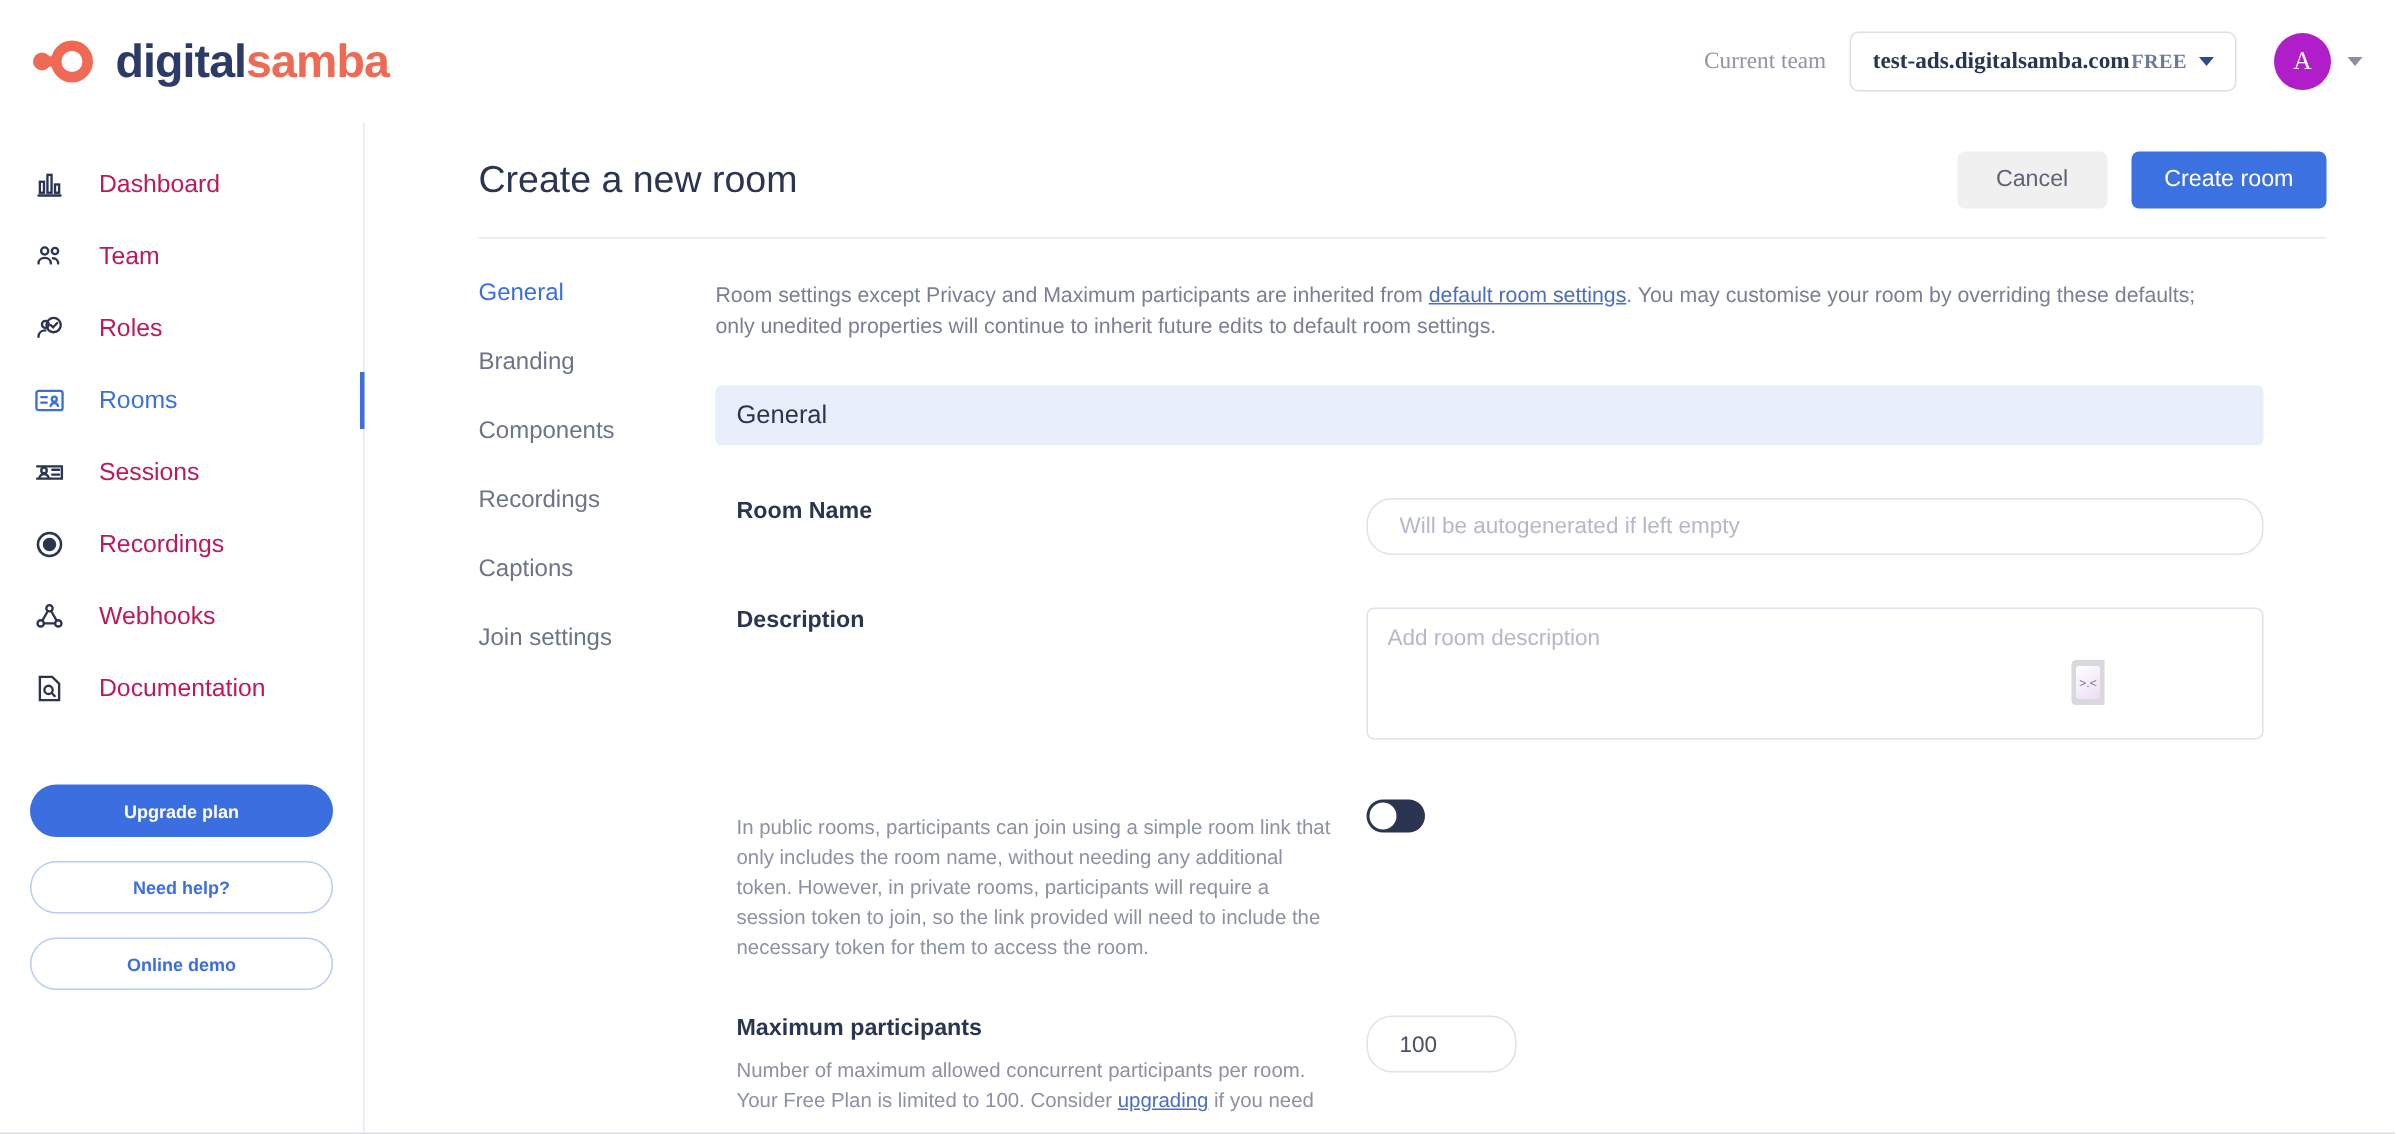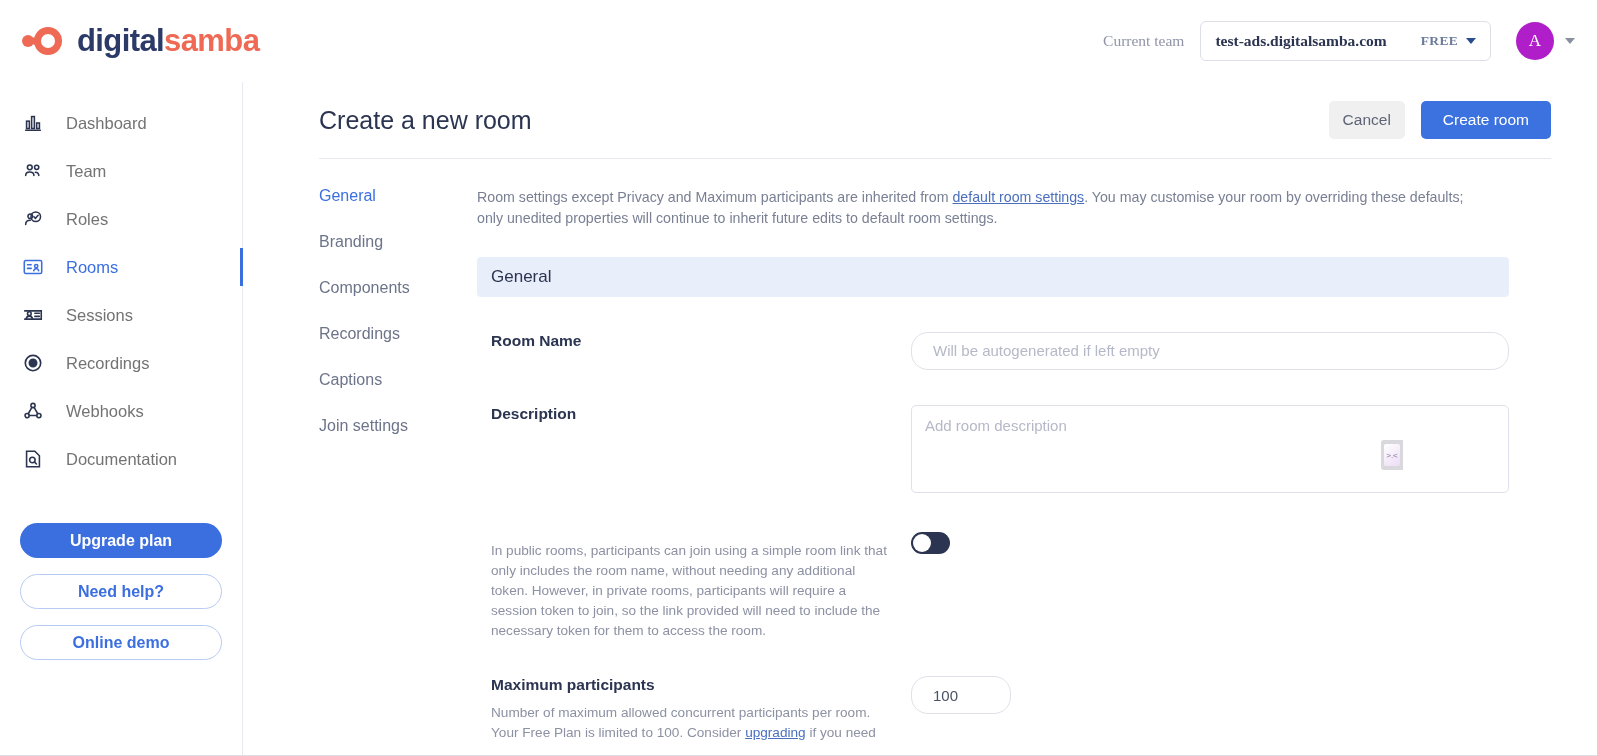--- a/index.html
+++ b/index.html
@@ -24,21 +24,21 @@
 
   .header-right {
     margin-left: auto; display: flex; align-items: center; margin-right: 22px; font-family: Liberation Serif, serif;
   }
   .current-team-label { color: #9094a6; font-size: 15.5px; margin-right: 16px; }
   .team-select {
     display: flex; align-items: center; border: 1px solid #dcdfe6;
     border-radius: 6px; height: 40px; padding: 0 14px; background: #fff;
   }
   .team-name { color: #2b3450; font-size: 15.5px; font-weight: 600; }
-  .team-plan { color: #6b7a99; font-size: 13.5px; font-weight: 600; margin-left: 34px; letter-spacing: .3px; }
+  .team-plan { color: #6b7a99; font-size: 13.5px; font-weight: 600; margin-left: 1px; letter-spacing: .3px; }
   .caret { margin-left: 8px; width: 0; height: 0;
     border-left: 5px solid transparent; border-right: 5px solid transparent;
     border-top: 6px solid #2b4b8f; }
   .avatar {
     width: 38px; height: 38px; border-radius: 50%; background: #b01ec9;
     color: #fff; font-size: 17px; display: flex; align-items: center;
     justify-content: center; margin-left: 25px; font-weight: 400;
   }
   .avatar-caret { margin-left: 11px; width: 0; height: 0;
     border-left: 5px solid transparent; border-right: 5px solid transparent;
@@ -48,48 +48,48 @@
   .sidebar {
     position: absolute; top: 82px; left: 0; width: 243px; height: 674px;
     background: #fff; border-right: 1px solid #e7e9ef;
   }
   .nav { padding-top: 17px; }
   .nav-item {
     display: flex; align-items: center; height: 48px; padding-left: 20px;
     position: relative; cursor: pointer;
   }
   .nav-icon { width: 26px; height: 26px; display: flex; align-items: center; justify-content: center; }
-  .nav-label { margin-left: 20px; font-size: 16.5px; color: #737373; }
+  .nav-label { margin-left: 20px; font-size: 16.5px; color: #be185d; }
   .nav-item.active .nav-label { color: #3b6fe0; }
   .nav-item.active::after {
     content: ""; position: absolute; right: -1px; top: 5px;
     width: 3px; height: 38px; background: #3b6fe0;
   }
 
   .side-buttons { margin-top: 40px; padding: 0 20px; }
   .btn-pill {
     display: flex; align-items: center; justify-content: center;
-    height: 35px; border-radius: 18px; font-size: 16px; font-weight: 700;
+    height: 35px; border-radius: 18px; font-size: 12px; font-weight: 700;
     margin-bottom: 16px; cursor: pointer;
   }
   .btn-upgrade { background: #3b6fe0; color: #fff; }
   .btn-outline { background: #fff; color: #3b6fe0; border: 1px solid #b8cbf2; }
 
   
   .main { position: absolute; top: 82px; left: 255px; width: 1354px; height: 674px; background: #fff; }
   .page-head {
     display: flex; align-items: center; padding: 0 58px 0 64px; height: 76px;
   }
   .page-title { font-size: 25px; color: #2b3450; font-weight: 400; }
   .head-actions { margin-left: auto; display: flex; align-items: center; }
   .btn {
     height: 38px; display: flex; align-items: center; justify-content: center;
     border-radius: 5px; font-size: 15.5px; cursor: pointer;
   }
-  .btn-cancel { background: #f0f0f1; color: #5d6475; padding: 0 14px; }
+  .btn-cancel { background: #f0f0f1; color: #5d6475; padding: 0 26px; }
   .btn-primary { background: #3b72e0; color: #fff; padding: 0 22px; margin-left: 16px; }
   .divider { height: 1px; background: #e7e9ef; margin: 0 58px 0 64px; }
 
   .body-cols { display: flex; padding-top: 28px; }
   .tabs { width: 222px; padding-left: 64px; flex-shrink: 0; }
   .tab { font-size: 16px; color: #6c7489; margin-bottom: 28px; cursor: pointer; }
   .tab.active { color: #3b6fe0; }
 
   .content { flex: 1; padding-right: 65px; }
   .info-text { font-size: 14.2px; line-height: 1.5; color: #7a8094; max-width: 1010px; }

